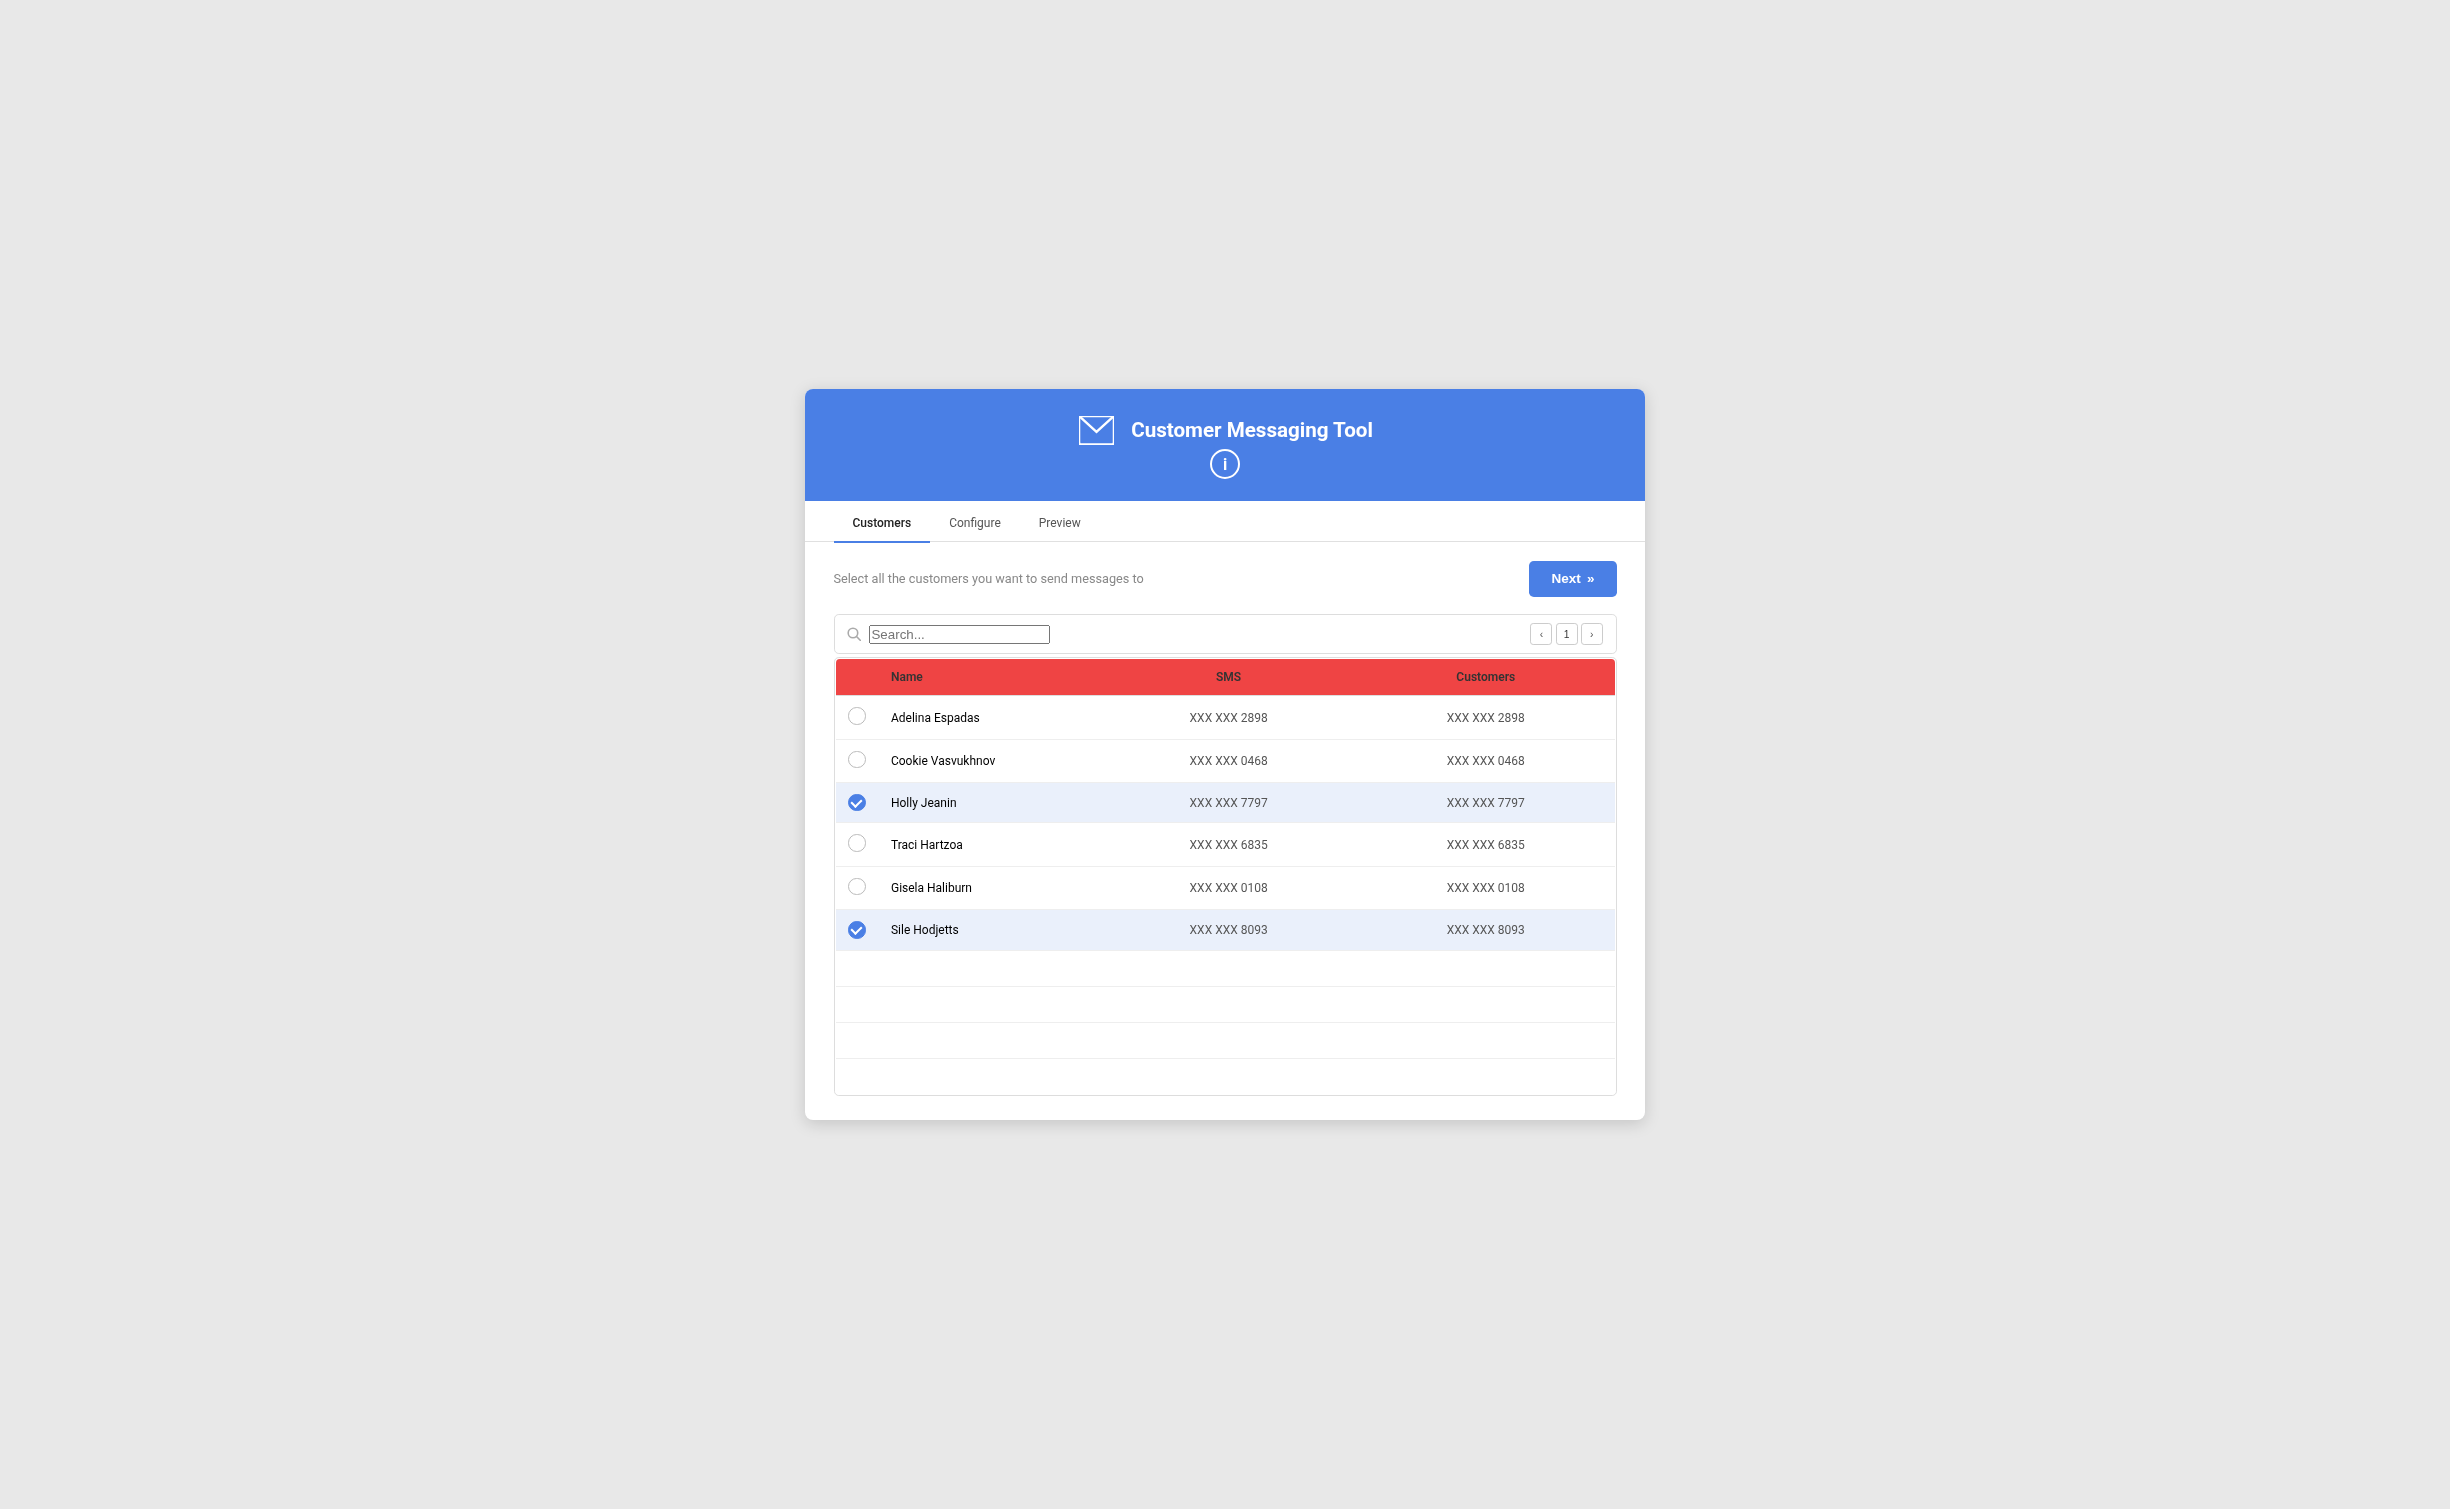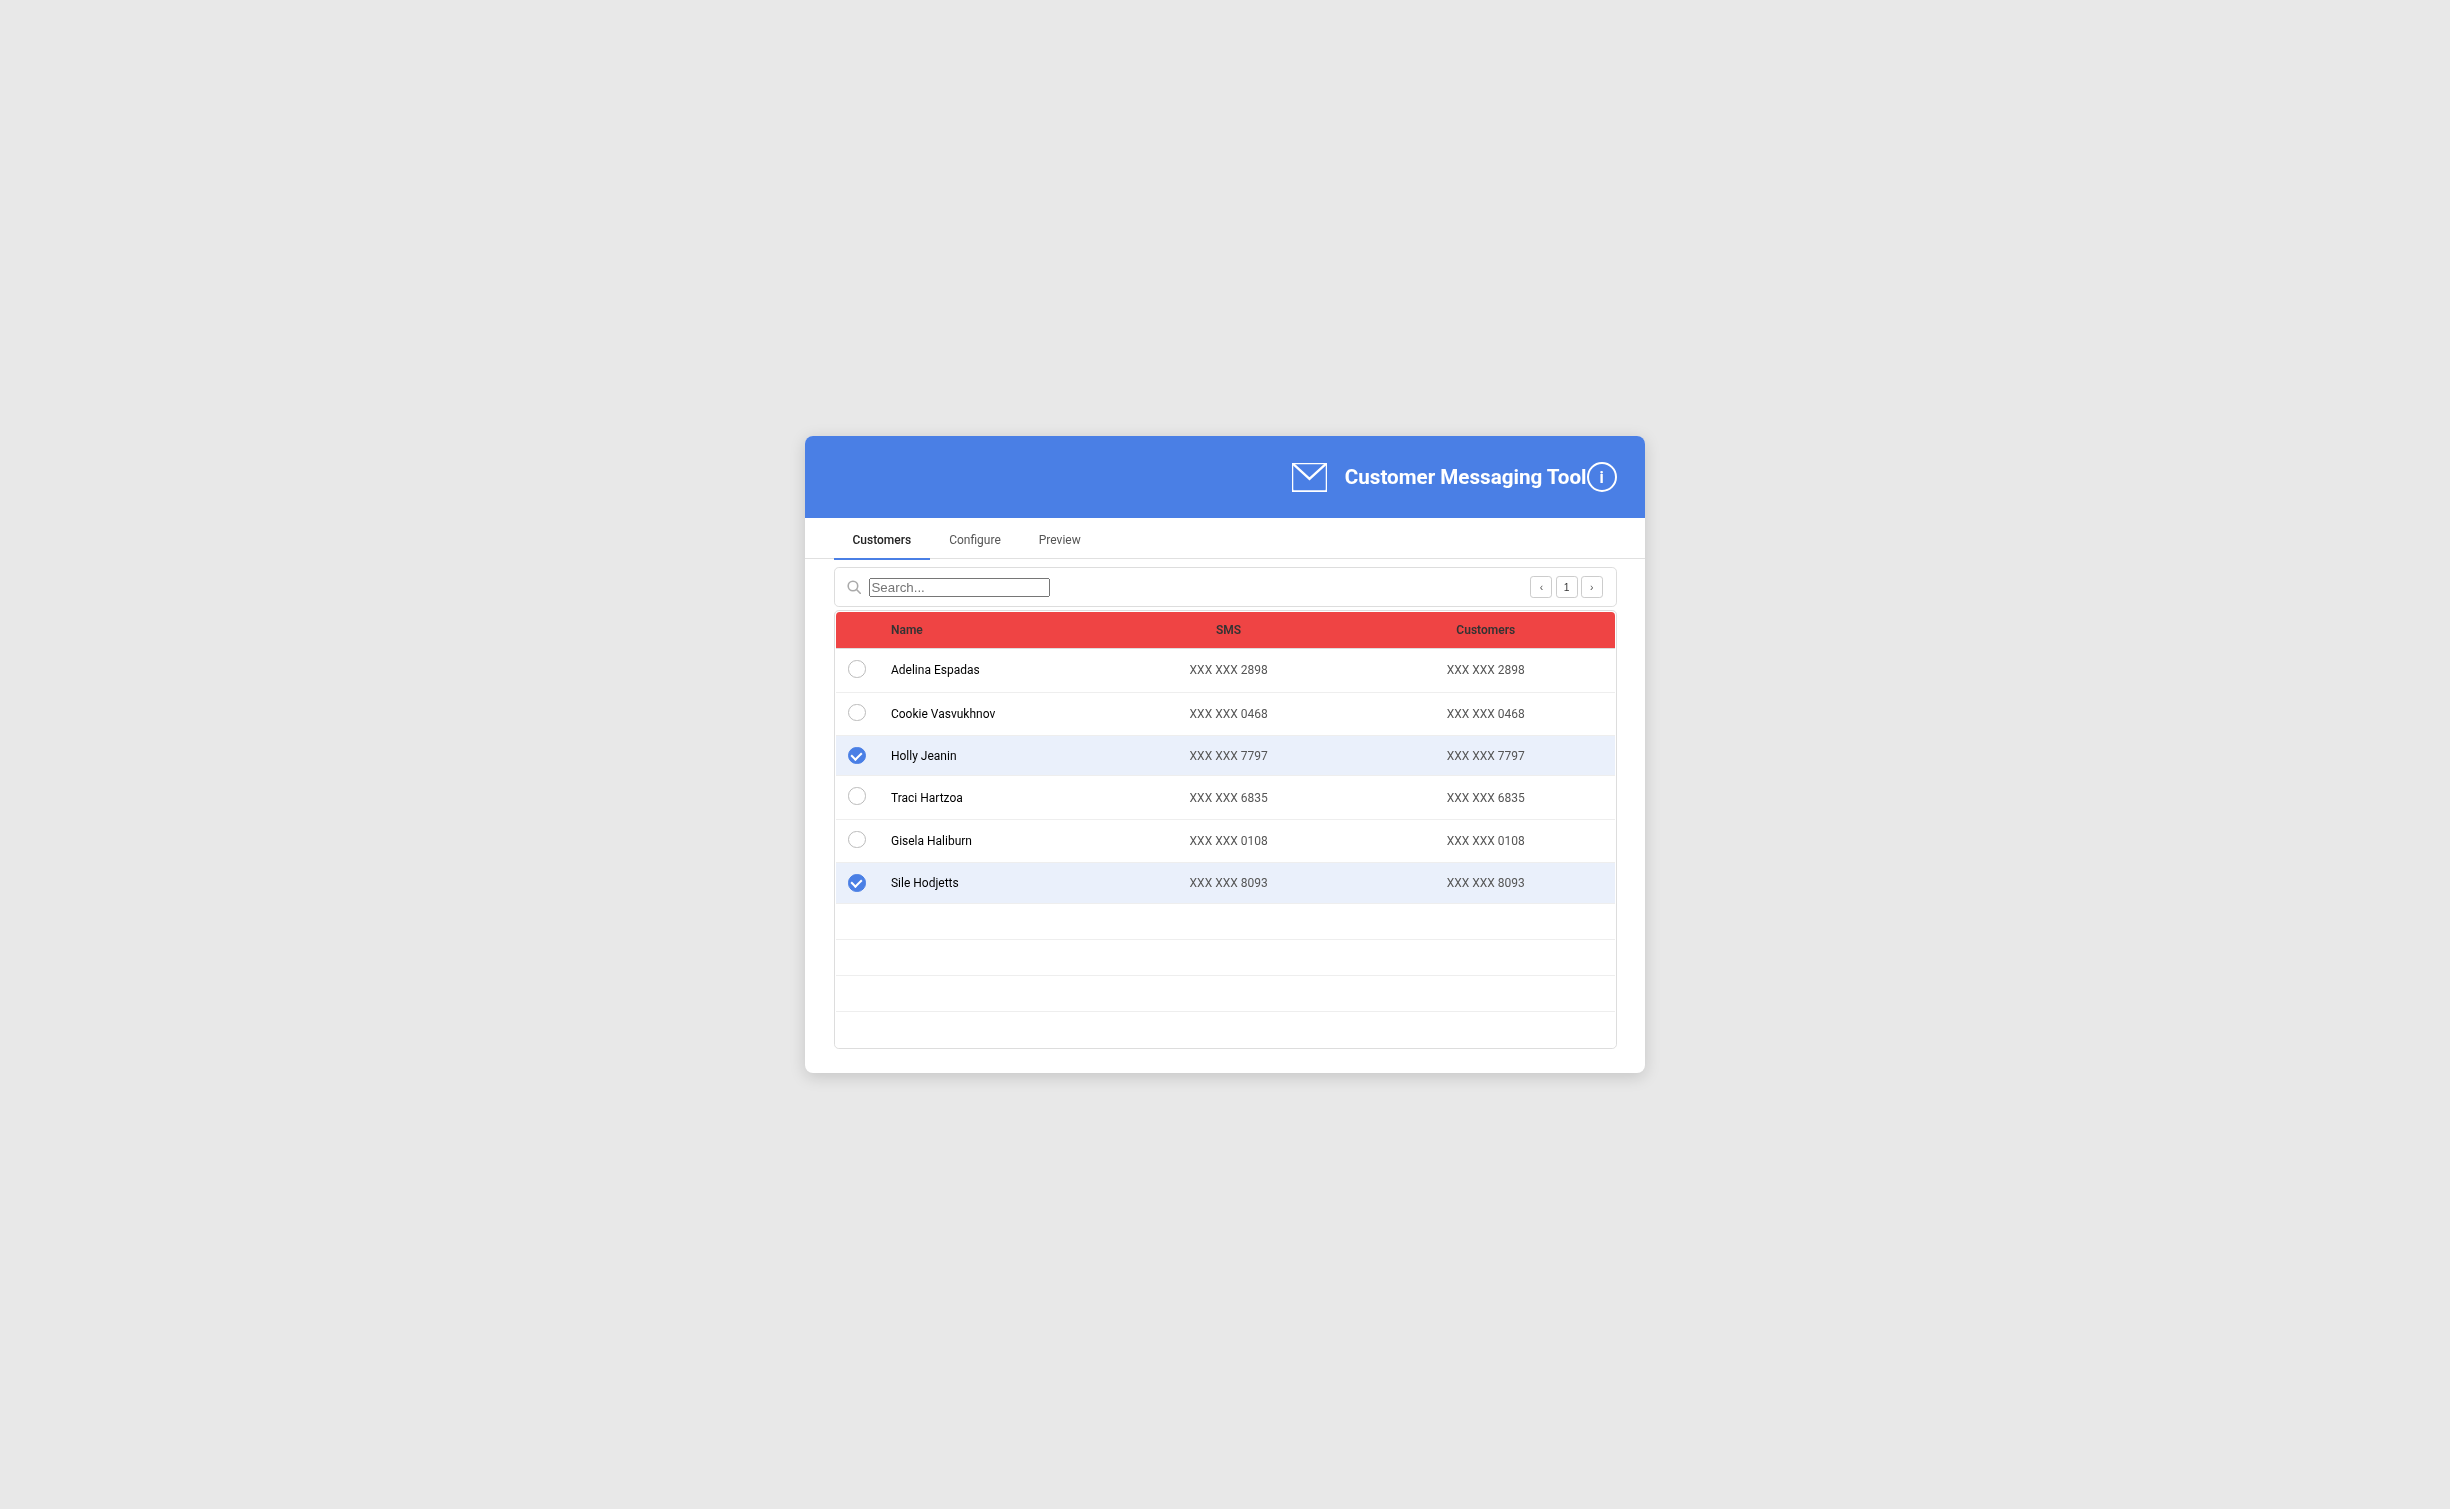--- a/index.html
+++ b/index.html
@@ -19,21 +19,22 @@
       width: 100%;
       max-width: 840px;
       overflow: hidden;
     }
     
     .header {
       background: #4a7fe5;
       padding: 22px 28.5px;
       display: flex;
       align-items: center;
-      justify-content: flex-end;
+      justify-content: space-between;
+      flex-direction: column;
     }
     .header-left {
       display: flex;
       align-items: center;
       gap: 16px;
     }
     .header-icon {
       width: 38px;
       height: 38px;
       display: flex;
@@ -240,20 +241,27 @@
       <span>i</span>
     </div>
   </div>
 
   <div class="tabs-bar">
     <div class="tab active">Customers</div>
     <div class="tab">Configure</div>
     <div class="tab">Preview</div>
   </div>
 
+  <div class="toolbar">
+    <span class="toolbar-instruction">Select all the customers you want to send messages to</span>
+    <button class="next-btn">
+      <span>Next</span>
+      <span>»</span>
+    </button>
+  </div>
 
   <div class="table-section">
 
     <div class="search-pagination-row">
       <div class="search-left">
         <svg width="14.3" height="14.3" viewBox="0 0 18 18" fill="none" xmlns="http://www.w3.org/2000/svg">
           <circle cx="7.5" cy="7.5" r="6" stroke="#aaa" stroke-width="2"></circle>
           <line x1="12" y1="12" x2="17" y2="17" stroke="#aaa" stroke-width="2" stroke-linecap="round"></line>
         </svg>
         <input type="text" placeholder="Search..." style="">

